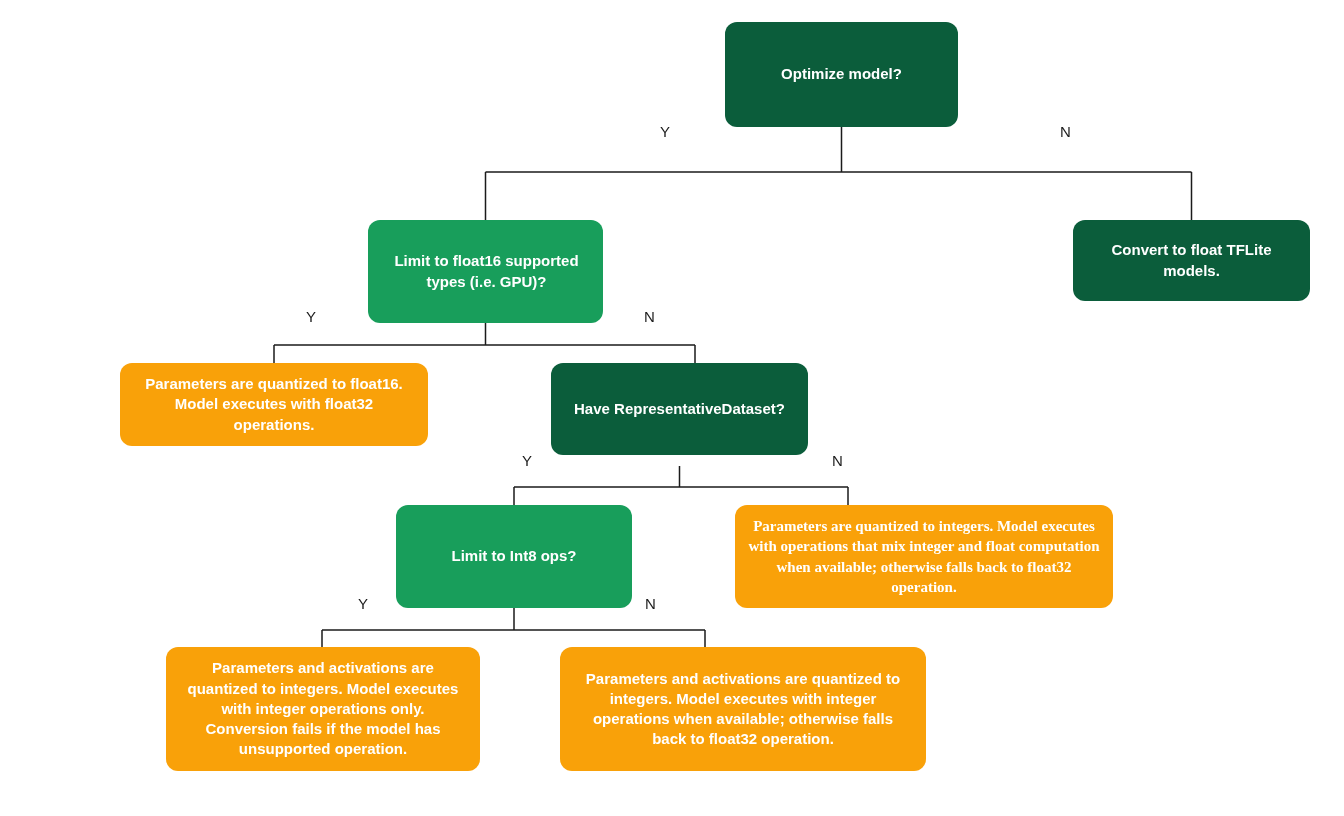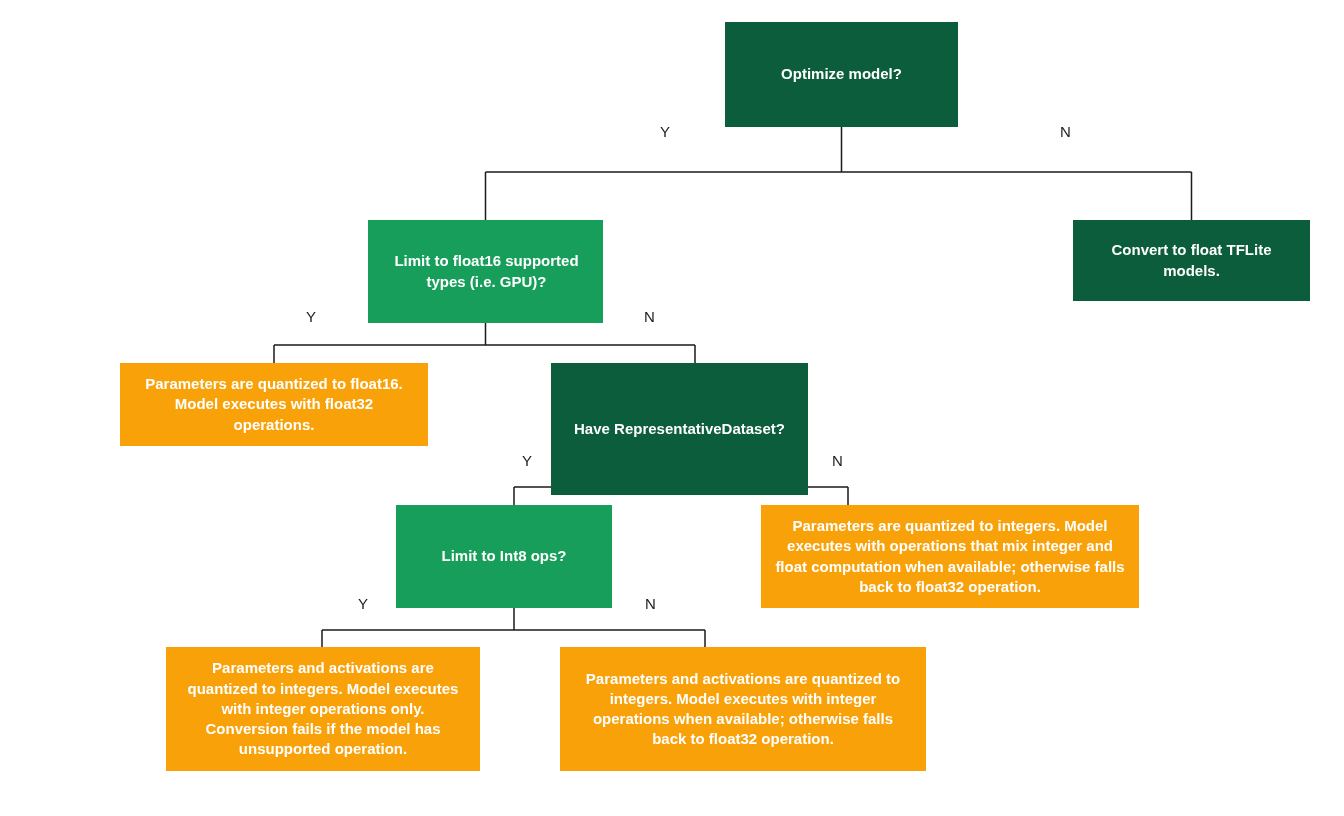--- a/index.html
+++ b/index.html
@@ -27,20 +27,21 @@
     display: flex;
     align-items: center;
     justify-content: center;
     text-align: center;
     color: #ffffff;
     font-weight: bold;
     font-size: 15px;
     line-height: 1.35;
     box-sizing: border-box;
     padding: 8px 14px;
+    border-radius: 12px;
   }
   .dark   { background: #0B5D3B; }
   .green  { background: #189E5B; }
   .orange { background: #F9A109; }
   .branch-label {
     position: absolute;
     color: #1b1b1b;
     font-size: 15px;
     font-weight: normal;
   }
@@ -72,32 +73,32 @@
     <span>Convert to float TFLite models.</span>
   </div>
 
   <div class="branch-label" style="left:306px; top:308px;">Y</div>
   <div class="branch-label" style="left:644px; top:308px;">N</div>
 
   <div class="node orange" style="left:120px; top:363px; width:308px; height:83px;">
     <span>Parameters are quantized to float16. Model executes with float32 operations.</span>
   </div>
 
-  <div class="node dark" style="left:551px; top:363px; width:257px; height:132px;">
+  <div class="node dark" style="left:551px; top:363px; width:257px; height:92px;">
     <span>Have RepresentativeDataset?</span>
   </div>
 
   <div class="branch-label" style="left:522px; top:452px;">Y</div>
   <div class="branch-label" style="left:832px; top:452px;">N</div>
 
-  <div class="node green" style="left:396px; top:505px; width:216px; height:103px;">
+  <div class="node green" style="left:396px; top:505px; width:236px; height:103px;">
     <span>Limit to Int8 ops?</span>
   </div>
 
-  <div class="node orange" style="left:761px; top:505px; width:378px; height:103px; padding:8px 10px;">
+  <div class="node orange" style="left:735px; top:505px; width:378px; height:103px; padding:8px 10px;font-family:Liberation Serif, serif;">
     <span>Parameters are quantized to integers. Model executes with operations that mix integer and float computation when available; otherwise falls back to float32 operation.</span>
   </div>
 
   <div class="branch-label" style="left:358px; top:595px;">Y</div>
   <div class="branch-label" style="left:645px; top:595px;">N</div>
 
   <div class="node orange" style="left:166px; top:647px; width:314px; height:124px;">
     <span>Parameters and activations are quantized to integers. Model executes with integer operations only. Conversion fails if the model has unsupported operation.</span>
   </div>
 

